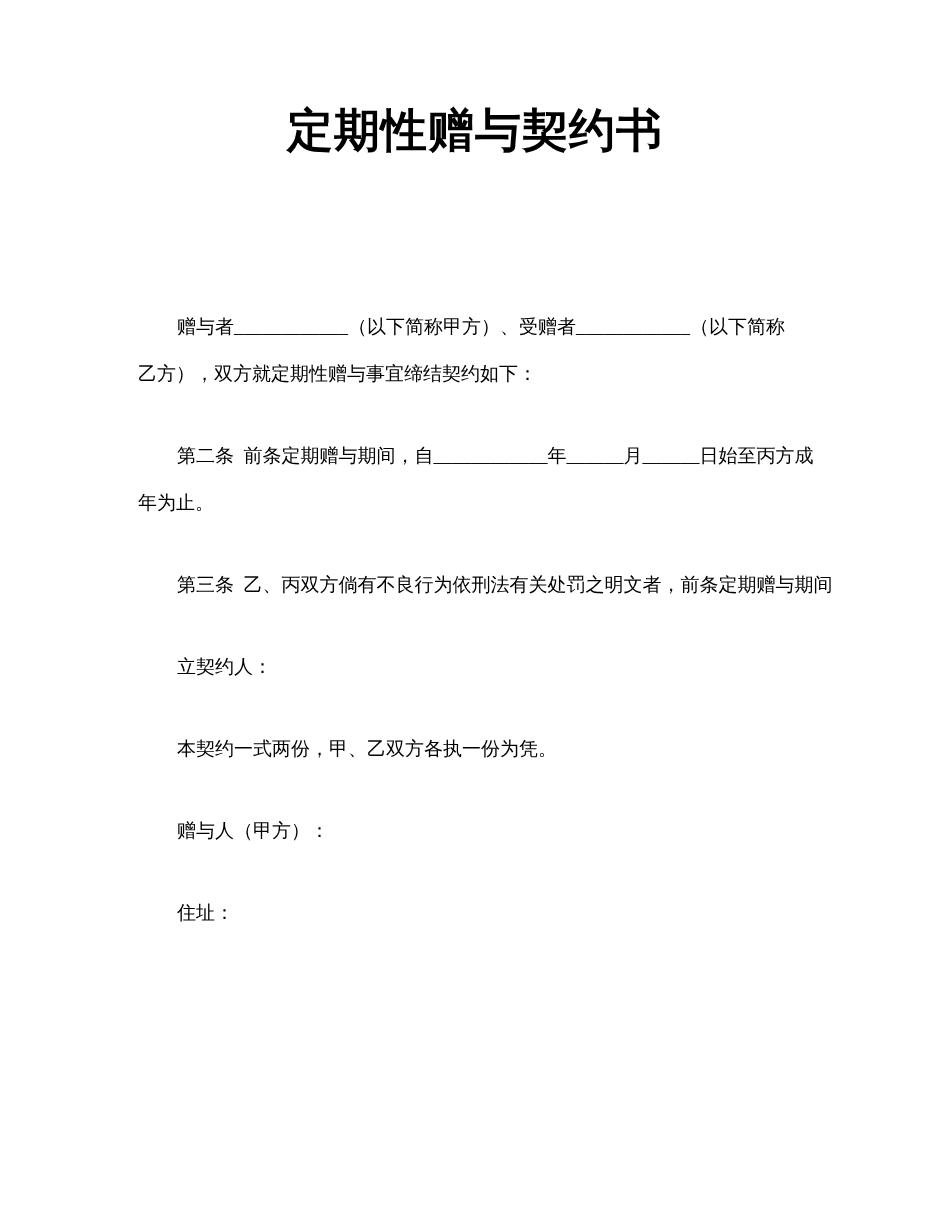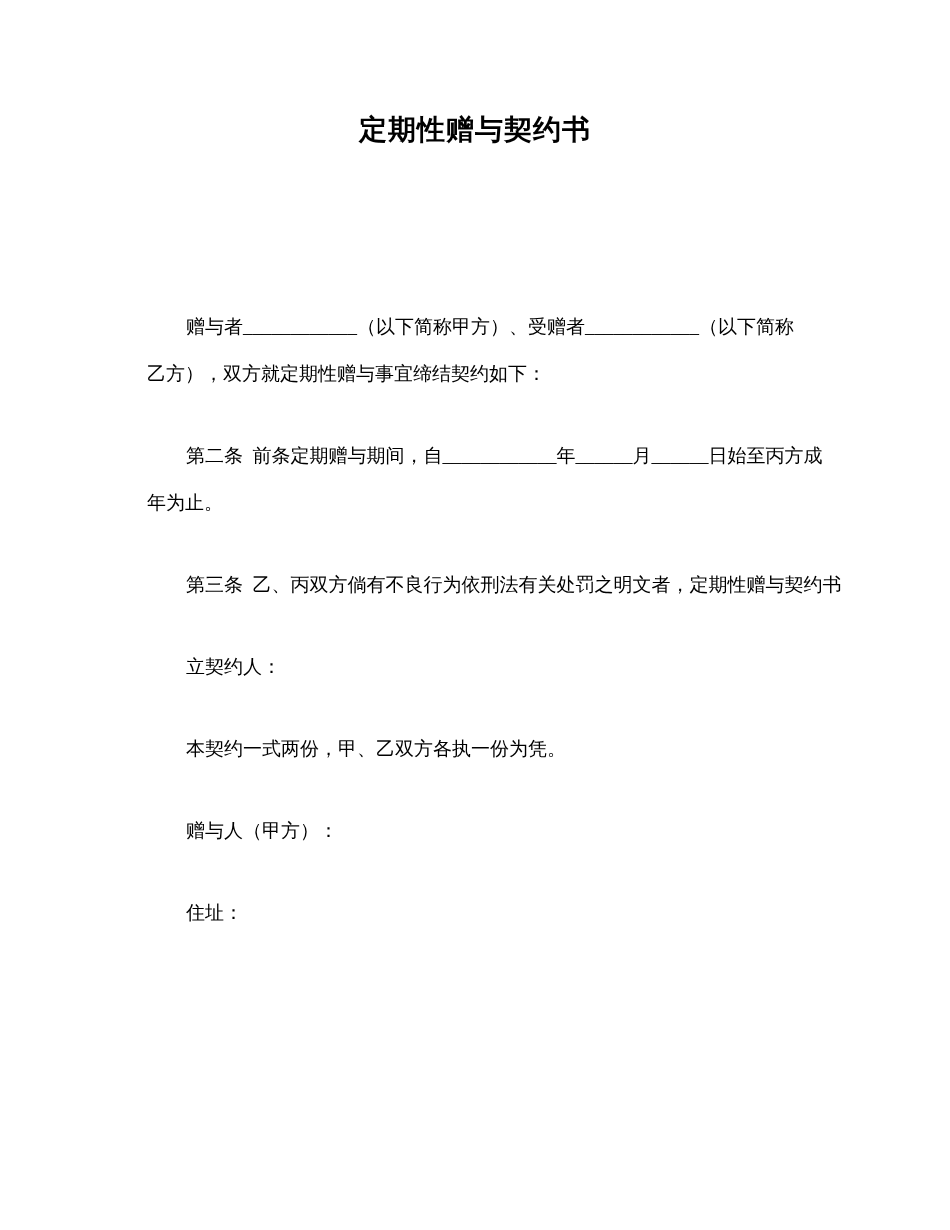--- a/index.html
+++ b/index.html
@@ -13,34 +13,34 @@
     height: 1230px;
     background: #ffffff;
     color: #000000;
     overflow: hidden;
   }
   .doc-title {
     margin: 106px 0 0 0;
     text-align: center;
     font-family: "Liberation Sans", "DejaVu Sans", sans-serif;
     font-weight: bold;
-    font-size: 28px;
+    font-size: 46px;
     line-height: 48px;
     letter-spacing: 1px;
     color: #000000;
   }
   .content {
     margin: 149px 0 0 138px;
     width: 690px;
     font-family: "Liberation Serif", "DejaVu Serif", serif;
     font-size: 19px;
     color: #000000;
   }
   .para {
-    margin: 0 0 35px 9px;
+    margin: 0 0 35px 0;
   }
   .line {
     line-height: 47px;
     white-space: pre;
   }
   .line.indent {
     text-indent: 39px;
   }
 </style>
 </head>
@@ -57,21 +57,21 @@
       <div class="line">乙方），双方就定期性赠与事宜缔结契约如下：</div>
     </div>
 
 
     <div class="para">
       <div class="line indent">第二条  前条定期赠与期间，自____________年______月______日始至丙方成</div>
       <div class="line">年为止。</div>
     </div>
 
     <div class="para">
-      <div class="line indent">第三条  乙、丙双方倘有不良行为依刑法有关处罚之明文者，定期性赠与契约书</div>
+      <div class="line indent">第三条  乙、丙双方倘有不良行为依刑法有关处罚之明文者，前条定期赠与期间</div>
     </div>
 
     <div class="para">
       <div class="line indent">立契约人：</div>
     </div>
 
     <div class="para">
       <div class="line indent">本契约一式两份，甲、乙双方各执一份为凭。</div>
     </div>
 

